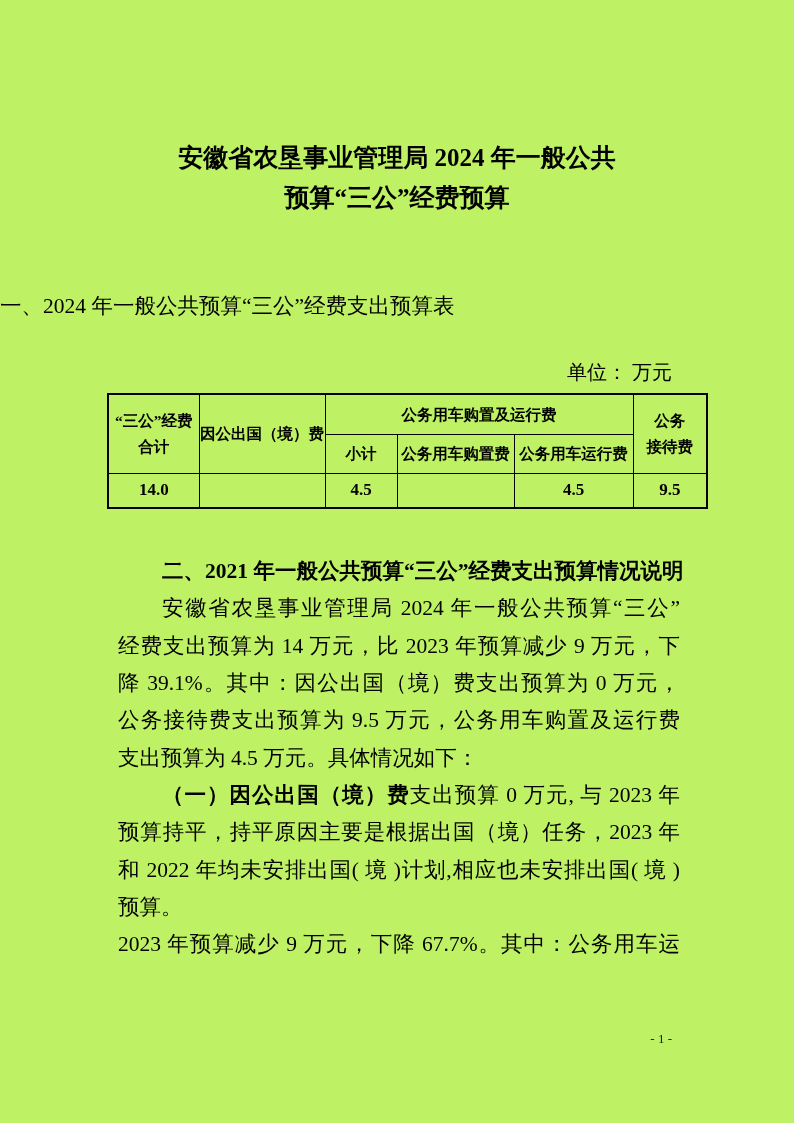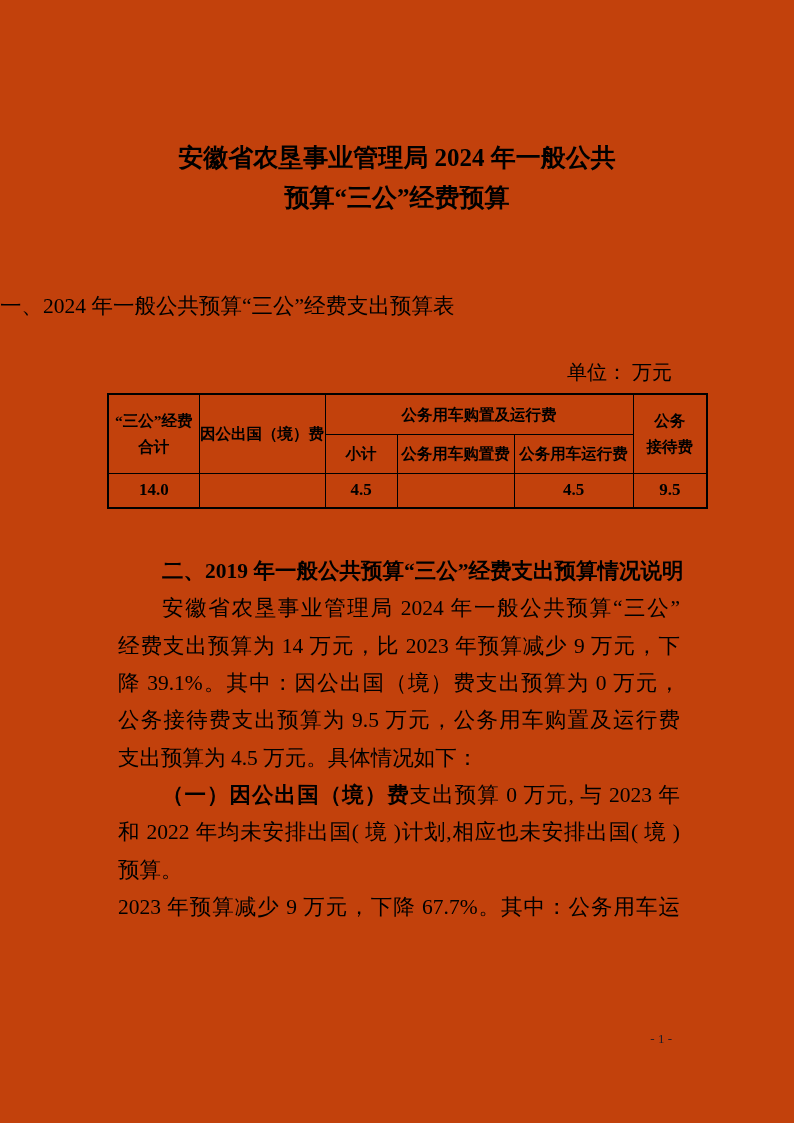--- a/index.html
+++ b/index.html
@@ -1,20 +1,20 @@
 <!DOCTYPE html>
 <html><head>
 <meta charset="utf-8">
 <style>
   html,body{margin:0;padding:0;background:#ffffff;}
   .page{
     position:relative;
     width:794px;height:1123px;
     margin:0 auto;
-    background:#c2410c;
+    background:#bef264;
     font-family:"Liberation Serif","DejaVu Serif",serif;
     color:#000;
     overflow:hidden;
   }
   
   .doc-title{
     position:absolute;left:0;top:138px;width:794px;
     text-align:center;font-weight:bold;font-size:25px;line-height:40px;
   }
   
@@ -120,27 +120,28 @@
           <td class="num">4.5</td>
           <td class="num"></td>
           <td class="num">4.5</td>
           <td class="num">9.5</td>
         </tr>
       </tbody>
     </table>
   </div>
 
   <div class="doc-body">
-      <div class="body-line indent"><span class="bold">二、2019 年一般公共预算“三公”经费支出预算情况说明</span></div>
+      <div class="body-line indent"><span class="bold">二、2021 年一般公共预算“三公”经费支出预算情况说明</span></div>
       <div class="body-line indent just"><span>安徽省农垦事业管理局 2024 年一般公共预算“三公”</span></div>
       <div class="body-line just"><span>经费支出预算为 14 万元，比 2023 年预算减少 9 万元，下</span></div>
       <div class="body-line just"><span>降 39.1%。其中：因公出国（境）费支出预算为 0 万元，</span></div>
       <div class="body-line just"><span>公务接待费支出预算为 9.5 万元，公务用车购置及运行费</span></div>
       <div class="body-line"><span>支出预算为 4.5 万元。具体情况如下：</span></div>
       <div class="body-line indent just"><span class="bold">（一）因公出国（境）费</span><span>支出预算 0 万元, 与 2023 年</span></div>
+      <div class="body-line just"><span>预算持平，持平原因主要是根据出国（境）任务，2023 年</span></div>
       <div class="body-line just"><span>和 2022 年均未安排出国( 境 )计划,相应也未安排出国( 境 )</span></div>
       <div class="body-line"><span>预算。</span></div>
       <div class="body-line just"><span>2023 年预算减少 9 万元，下降 67.7%。其中：公务用车运</span></div>
     </div>
 
   <div class="pagenum">- 1 -</div>
 
 </div>
 
 </body></html>

